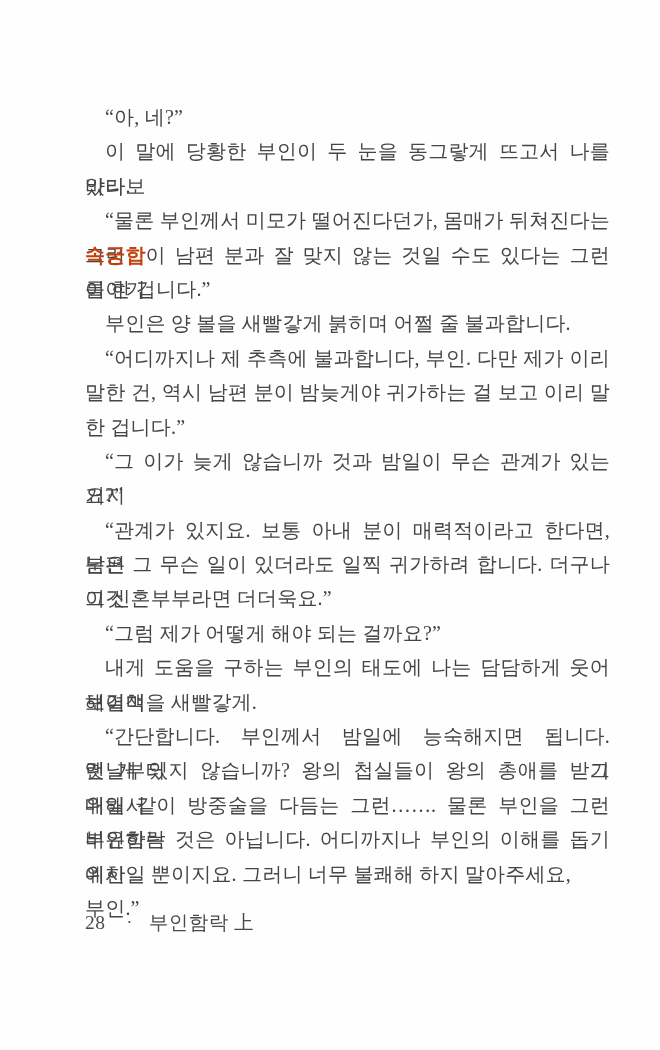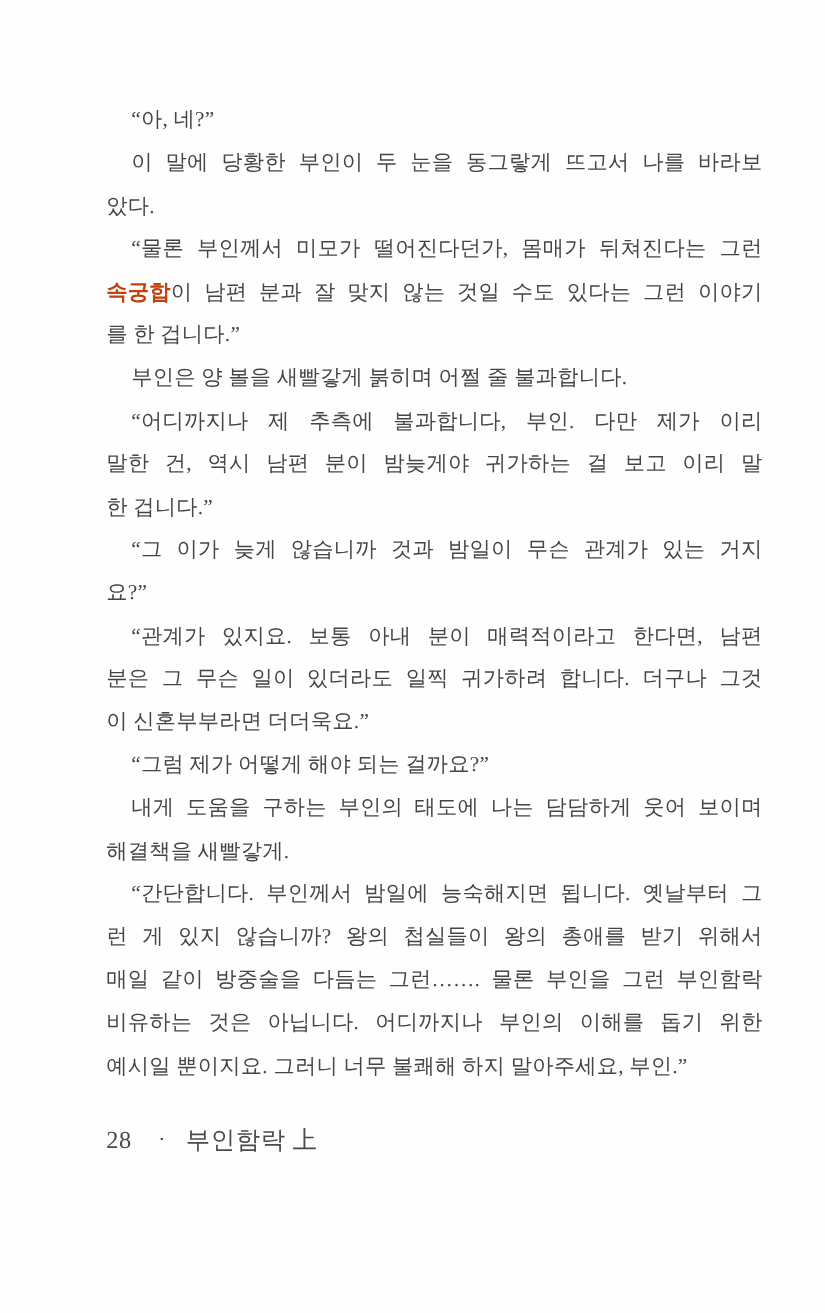--- a/index.html
+++ b/index.html
@@ -10,22 +10,22 @@
   .page {
     position: relative;
     width: 660px;
     height: 1050px;
     background: #fefefe;
     overflow: hidden;
     font-family: "Liberation Serif", "DejaVu Serif", serif;
     color: #454545;
   }
   .text-block {
-    padding: 79px 50px 0 85px;
-    font-size: 17px;
+    padding: 100px 50px 0 85px;
+    font-size: 20px;
     line-height: 34.4px;
     letter-spacing: 0.2px;
     word-break: keep-all;
   }
   .line {
     height: 34.4px;
     overflow: visible;
     text-align: left;
   }
   .line.justify {
@@ -33,21 +33,21 @@
     text-align-last: justify;
   }
   .line.indent {
     text-indent: 20px;
   }
   .emph {
     font-weight: 700;
     color: #c2410c;
   }
   .footer {
-    margin-top: 29px;
+    margin-top: 19px;
     padding-left: 85px;
     font-size: 19.5px;
     line-height: 26px;
     color: #4a4a4a;
     letter-spacing: 0.5px;
   }
   .footer .sep {
     display: inline-block;
     margin: 0 16px 0 21px;
     font-size: 17px;

